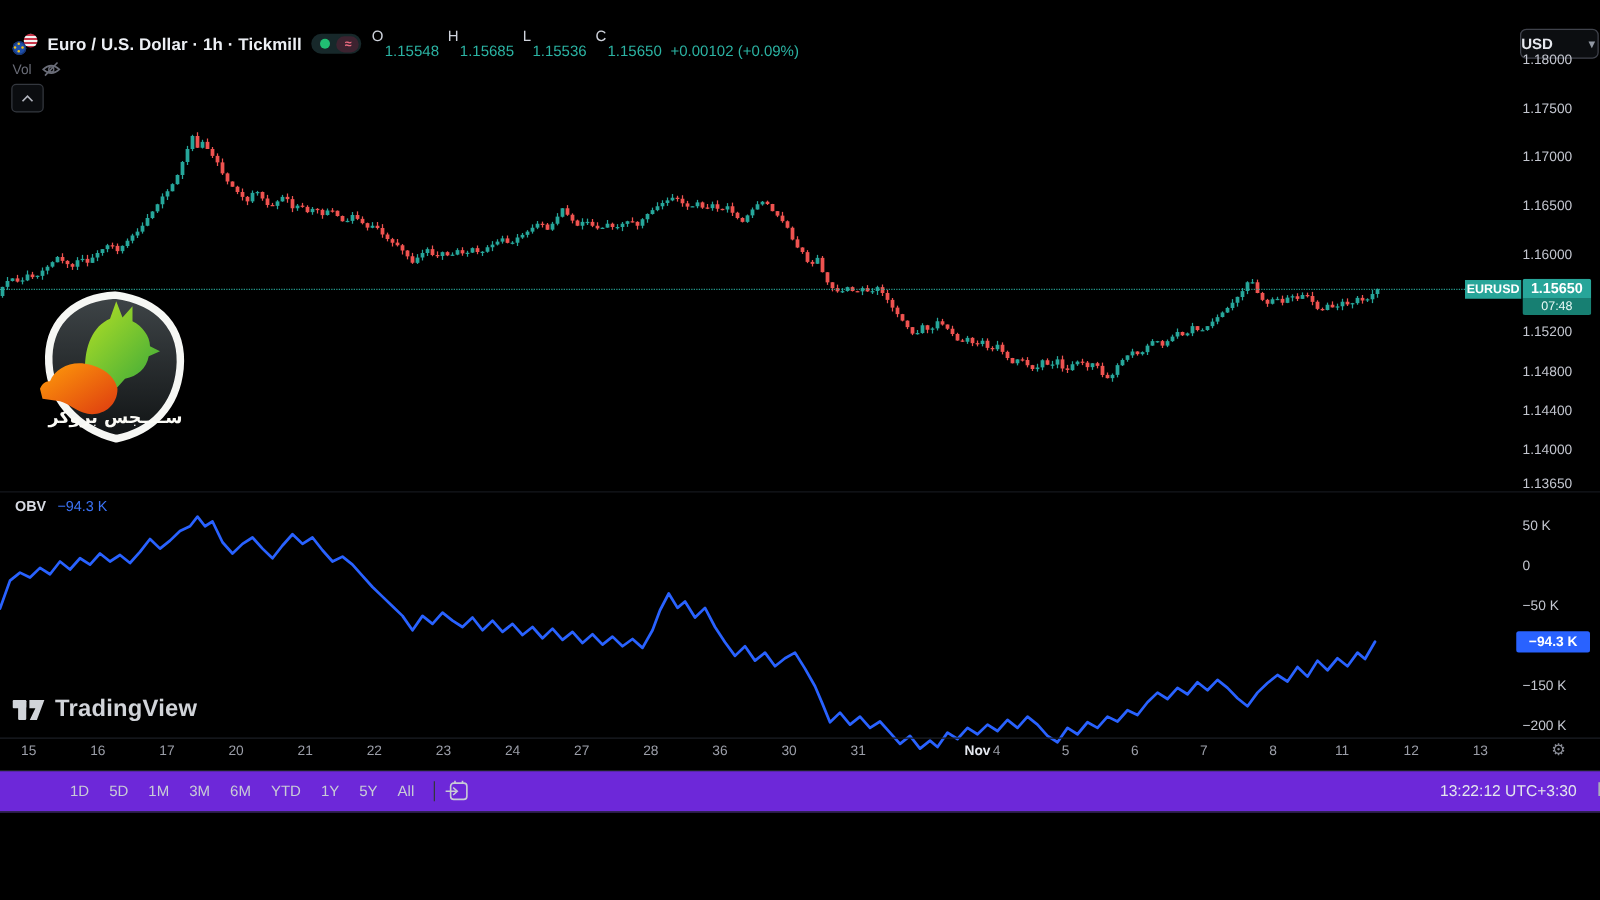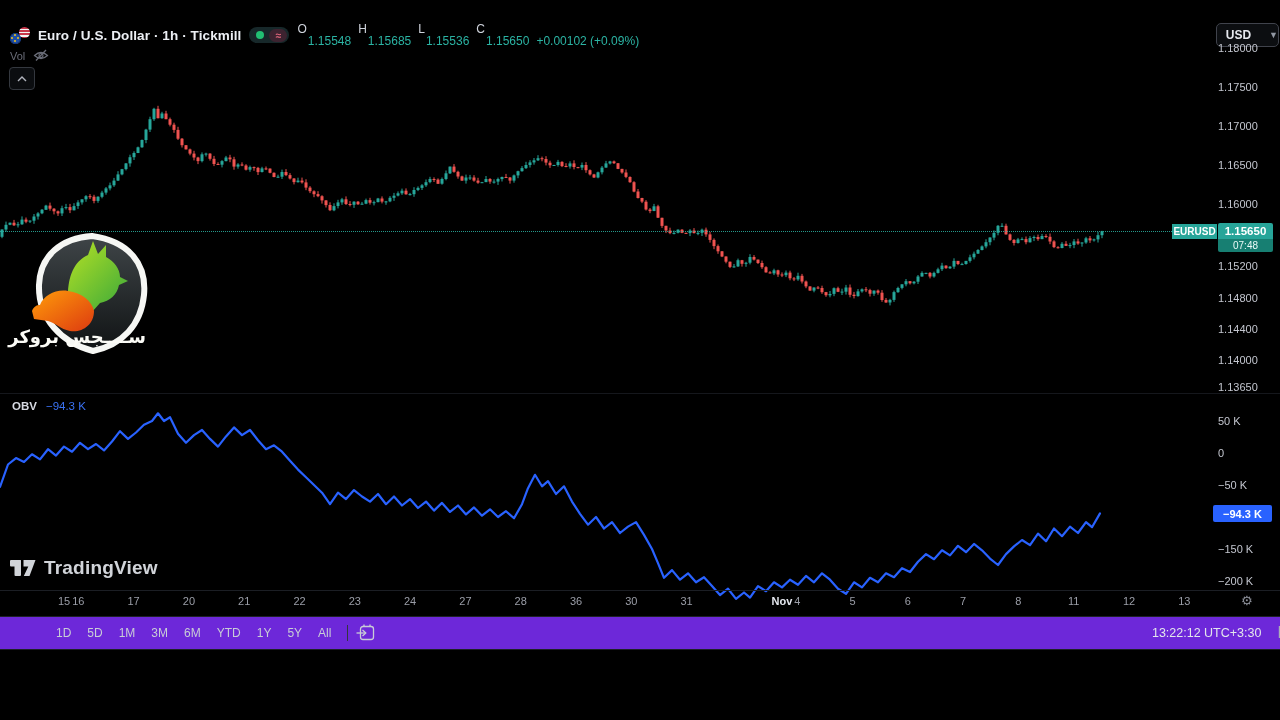--- a/index.html
+++ b/index.html
@@ -22,21 +22,21 @@
   #ohlc-row{display:flex;align-items:center;gap:7px;font-size:12px;}
   .ohlc-pair{display:flex;gap:1px;}
   .ohlc-letter{color:#cfd3dc;}
   .val-up{color:#2bb3a3;margin-top:12px;}
   #vol-row{position:absolute;left:10px;top:49px;display:flex;align-items:center;gap:8px;}
   #vol-label{font-size:11px;color:#6a6d78;}
   #collapse-btn{position:absolute;left:9px;top:67px;width:24px;height:21px;border:1px solid #34383f;
                 border-radius:4px;background:#0b0d10;display:flex;align-items:center;justify-content:center;cursor:pointer;}
   
   #currency-btn{position:absolute;left:1216px;top:23px;width:61px;height:22px;border:1px solid #40434c;
-                border-radius:5px;background:#0c0e11;display:flex;align-items:center;justify-content:flex-end;
+                border-radius:5px;background:#0c0e11;display:flex;align-items:center;justify-content:space-between;
                 gap:18px;cursor:pointer;}
   #currency-btn span{font-size:12px;font-weight:bold;color:#e6e8ee;}
   #currency-btn b{font-size:9px;color:#9298a3;font-weight:normal;}
   
   .price-tick{position:absolute;left:1218px;transform:translateY(-50%);font-size:11px;color:#c3c6cf;white-space:nowrap;}
   .time-label{position:absolute;top:595px;transform:translateX(-50%);font-size:11px;color:#9b9ea8;}
   .time-label.month{color:#e4e7ee;font-weight:bold;}
   
   .hline{position:absolute;left:0;width:1280px;height:1px;background:#15171c;}
   
@@ -63,21 +63,21 @@
   #toolbar-left{display:flex;align-items:center;margin-left:6px;}
   #toolbar-div{width:1px;height:16px;background:#33363e;margin:0 8px;}
   #toolbar-right{margin-left:auto;display:flex;align-items:center;gap:16px;margin-right:12px;}
   #clock{font-size:12.5px;color:#e3e6ec;cursor:pointer;}
   #session{font-size:16px;color:#a9adb8;cursor:pointer;}
   #axis-gear{position:absolute;left:1241px;top:593px;font-size:13px;color:#8b8e98;cursor:pointer;
              font-family:"DejaVu Sans",sans-serif;}
   
   #broker-logo{position:absolute;left:30px;top:233px;width:120px;height:122px;}
   #broker-caption{position:absolute;left:36px;top:326px;width:110px;text-align:right;color:#fbfbf6;
-                  font-family:"DejaVu Sans",sans-serif;font-size:18px;font-weight:bold;direction:rtl;white-space:nowrap;}
+                  font-family:"DejaVu Sans",sans-serif;font-size:14px;font-weight:bold;direction:rtl;white-space:nowrap;}
   svg{display:block;}
 </style>
 </head>
 <body>
 
 <div id="stage">
 
   <svg id="chart-canvas" class="abs" style="left:0;top:0;" width="1280" height="720">
     <g id="candles-group">
         <line x1="2" x2="2" y1="229.4" y2="238.2" stroke="#26a69a" stroke-width="1"></line>
@@ -735,21 +735,21 @@
   <div id="tv-watermark">
     <svg width="26" height="22">
       <rect x="0" y="3" width="11" height="6.5" rx="1" fill="#e3e6ec"></rect>
       <rect x="4.5" y="3" width="6.5" height="16" rx="1" fill="#e3e6ec"></rect>
       <polygon points="13.5,3 25.5,3 19.5,19 13.8,19 18.3,9.5 13.5,9.5" fill="#e3e6ec"></polygon>
     </svg>
     <span>TradingView</span>
   </div>
 
   <div id="time-axis">
-      <span class="time-label" style="left: 23px; margin-left: 41px;">15</span>
+      <span class="time-label" style="left: 23px;">15</span>
       <span class="time-label" style="left: 78.3px;">16</span>
       <span class="time-label" style="left: 133.6px;">17</span>
       <span class="time-label" style="left: 188.9px;">20</span>
       <span class="time-label" style="left: 244.2px;">21</span>
       <span class="time-label" style="left: 299.5px;">22</span>
       <span class="time-label" style="left: 354.8px;">23</span>
       <span class="time-label" style="left: 410.1px;">24</span>
       <span class="time-label" style="left: 465.4px;">27</span>
       <span class="time-label" style="left: 520.7px;">28</span>
       <span class="time-label" style="left: 576px;">36</span>

